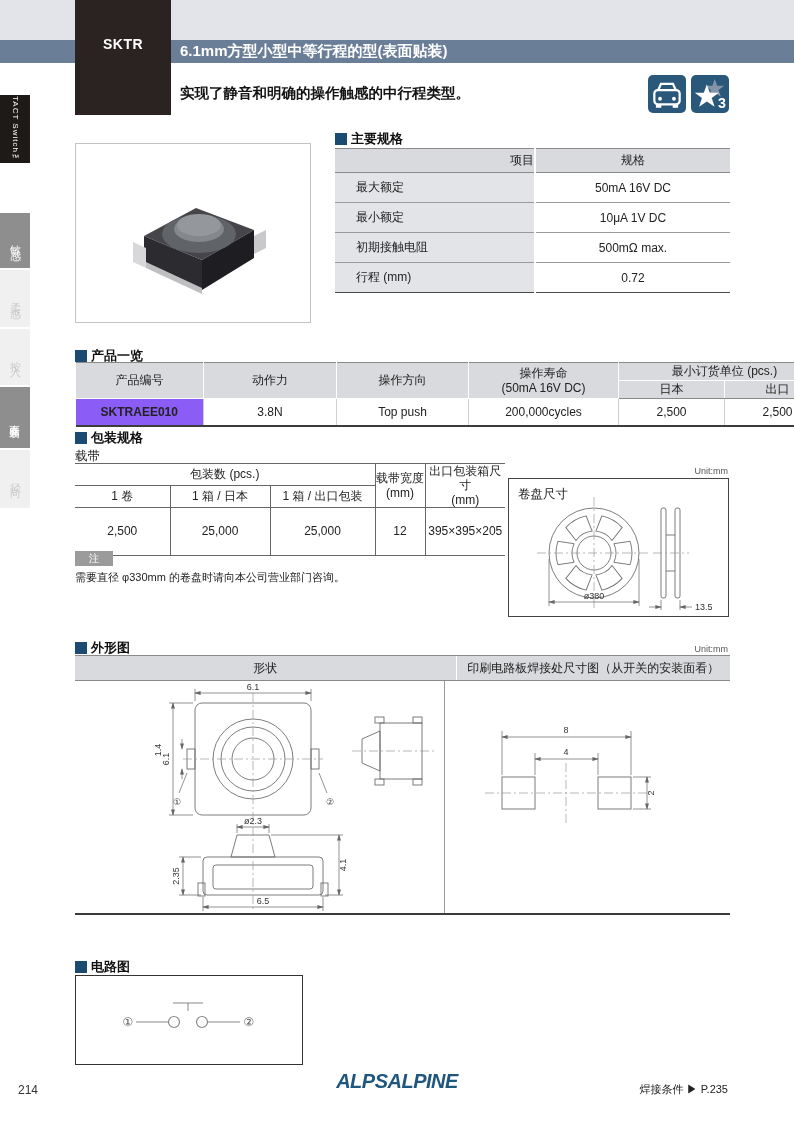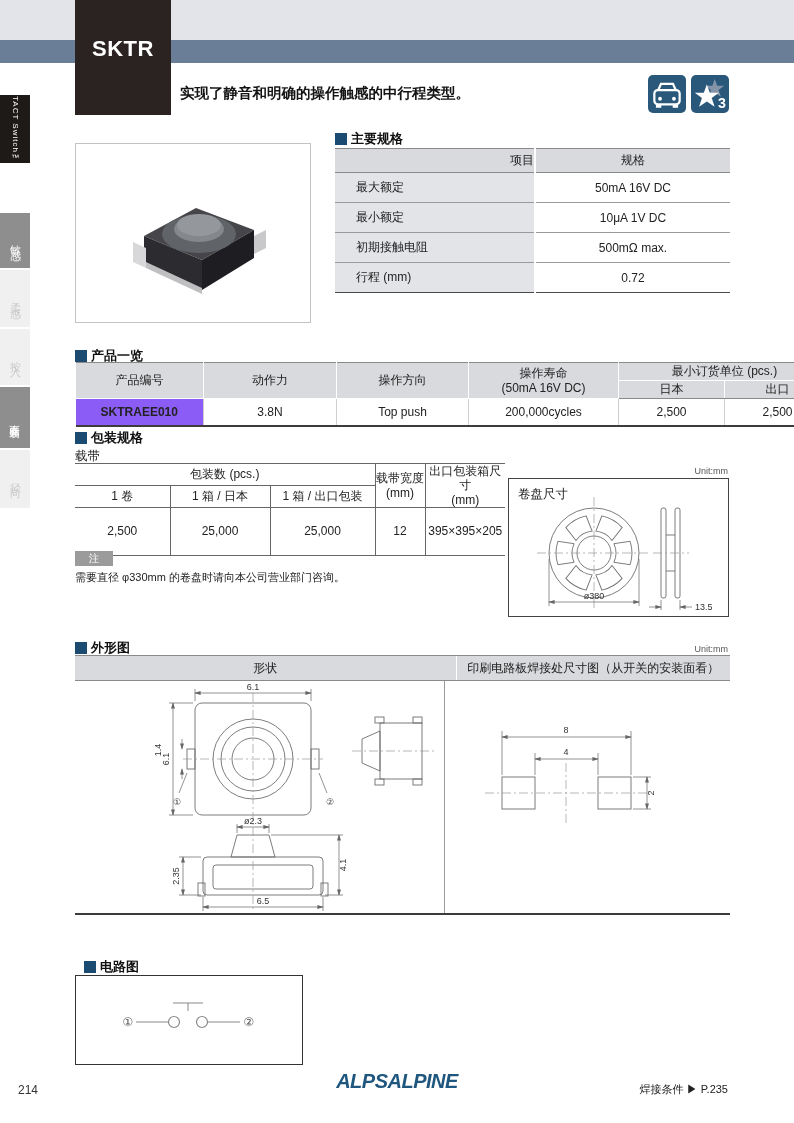--- a/index.html
+++ b/index.html
@@ -4,21 +4,21 @@
 <style>
   * { margin:0; padding:0; box-sizing:border-box; }
   body { background:#888; font-family:"Liberation Sans", sans-serif; }
   .page { position:relative; width:794px; height:1123px; background:#fff; margin:0 auto; overflow:hidden; }
 
   
   .top-strip { position:absolute; left:0; top:0; width:794px; height:40px; background:#e3e4e9; }
   .title-bar { position:absolute; left:0; top:40px; width:794px; height:23px; background:#6b7e97; }
   .model-box { position:absolute; left:75px; top:0; width:96px; height:115px; background:#2a2321; z-index:3;
                display:flex; justify-content:center; }
-  .model-box span { color:#fff; font-size:22px; font-weight:bold; letter-spacing:.5px; margin-top:36px; }
+  .model-box span { color:#fff; font-size:14px; font-weight:bold; letter-spacing:.5px; margin-top:36px; }
   .title-text { position:absolute; left:180px; top:42px; color:#fff; font-size:15px; font-weight:bold; z-index:2; }
   .subtitle { position:absolute; left:180px; top:84px; color:#141414; font-size:14.5px; font-weight:bold; }
   .badge { position:absolute; top:75px; width:38px; height:38px; background:#29587b; border-radius:5px; }
   .badge.car { left:648px; }
   .badge.star { left:691px; }
 
   
   .tact-box { position:absolute; left:0; top:95px; width:30px; height:68px; background:#1d1a18;
               display:flex; align-items:center; justify-content:center; }
   .tact-box span { writing-mode:vertical-rl; color:#fff; font-size:8px; letter-spacing:1px; }
@@ -94,20 +94,21 @@
 </head>
 <body>
 
 <div class="page">
 
   <div class="top-strip"></div>
   <div class="title-bar"></div>
   <div class="model-box">
     <span>SKTR</span>
   </div>
+  <div class="title-text">6.1mm方型小型中等行程的型(表面贴装)</div>
   <div class="subtitle">实现了静音和明确的操作触感的中行程类型。</div>
 
   <div class="badge car">
     <svg width="38" height="38" viewBox="0 0 24 24">
       <rect x="4" y="9.5" width="16" height="9" rx="2.2" fill="none" stroke="#fff" stroke-width="1.4"></rect>
       <path d="M6.5 9.5 L8.2 5.6 H15.8 L17.5 9.5" fill="none" stroke="#fff" stroke-width="1.4"></path>
       <circle cx="7.6" cy="15" r="1.2" fill="#fff"></circle>
       <circle cx="16.4" cy="15" r="1.2" fill="#fff"></circle>
       <rect x="5" y="18.5" width="3.4" height="2.2" fill="#fff"></rect>
       <rect x="15.6" y="18.5" width="3.4" height="2.2" fill="#fff"></rect>
@@ -428,21 +429,21 @@
         <text x="121" y="74" text-anchor="middle" class="dtx">4</text>
 
         <line x1="188" y1="96" x2="206" y2="96" class="dim"></line>
         <line x1="188" y1="128" x2="206" y2="128" class="dim"></line>
         <line x1="202" y1="96" x2="202" y2="128" class="dim" marker-start="url(#or-s)" marker-end="url(#or-e)"></line>
         <text x="209" y="112" text-anchor="middle" transform="rotate(-90 209 112)" class="dtx">2</text>
       </svg>
     </div>
   </div>
 
-  <div class="sec-head" style="left:84px; top:958px;">
+  <div class="sec-head" style="left:75px; top:958px;">
     <span class="sq"></span>
     <span>电路图</span>
   </div>
   <div class="circuit-box">
     <svg width="225" height="87" viewBox="0 0 225 87">
       <text x="52" y="50" text-anchor="middle" font-size="12" fill="#555">①</text>
       <line x1="60" y1="46" x2="92" y2="46" stroke="#888" stroke-width="1"></line>
       <circle cx="98" cy="46" r="5.5" fill="#fff" stroke="#888" stroke-width="1.2"></circle>
       <circle cx="126" cy="46" r="5.5" fill="#fff" stroke="#888" stroke-width="1.2"></circle>
       <line x1="132" y1="46" x2="164" y2="46" stroke="#888" stroke-width="1"></line>

